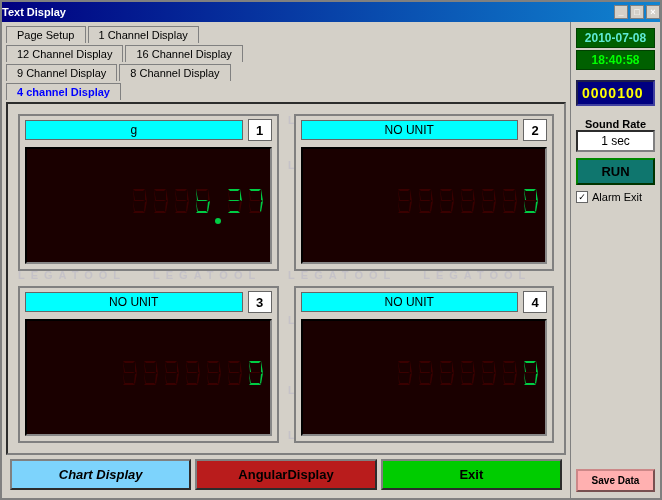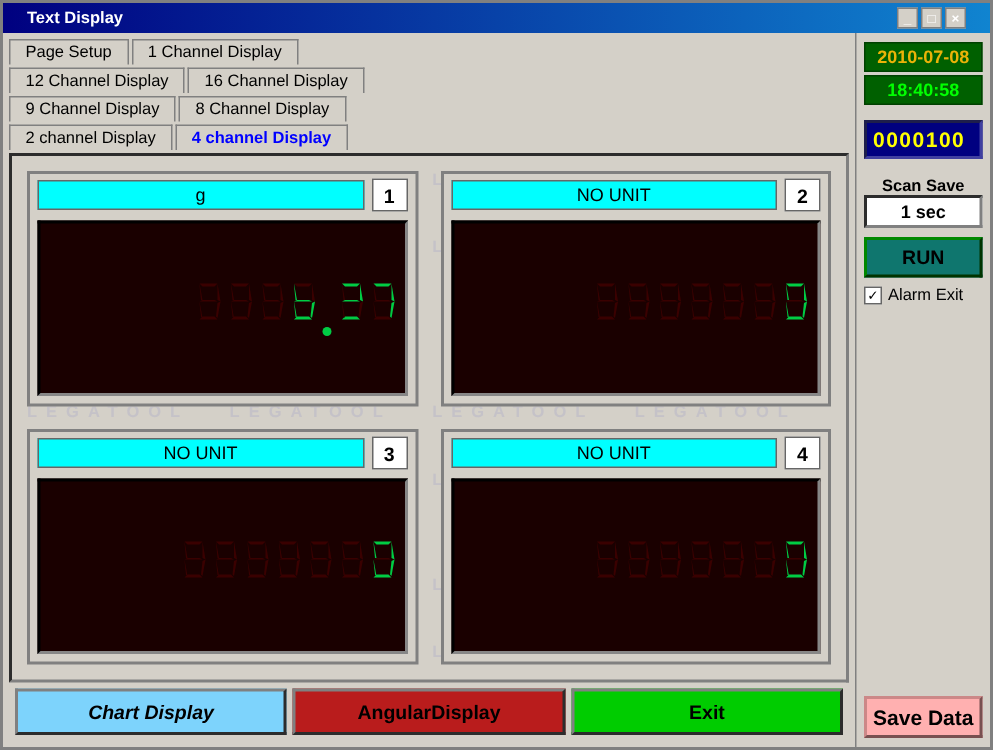--- a/index.html
+++ b/index.html
@@ -17,21 +17,21 @@
       height: 500px;
       background: #d4d0c8;
       border: 2px solid #808080;
       display: flex;
       flex-direction: column;
     }
 
     .title-bar {
       background: linear-gradient(to right, #000080, #1084d0);
       color: white;
-      padding: 3px 16px;
+      padding: 3px 0;
       font-size: 11px;
       font-weight: bold;
       display: flex;
       align-items: center;
       justify-content: space-between;
       height: 20px;
       flex-shrink: 0;
     }
 
     .title-bar-controls {
@@ -191,21 +191,21 @@
       border-left: 1px solid #808080;
       padding: 6px 5px;
       display: flex;
       flex-direction: column;
       gap: 6px;
       flex-shrink: 0;
     }
 
     .date-box {
       background: #006000;
-      color: #eab308;
+      color: #5eead4;
       text-align: center;
       font-size: 12px;
       font-weight: bold;
       padding: 2px 4px;
       border: 1px solid #004000;
     }
 
     .time-box {
       background: #006000;
       color: #00ff00;
@@ -234,21 +234,21 @@
       font-size: 11px;
       font-weight: bold;
       color: #000;
     }
 
     .scan-rate-value {
       background: white;
       border: 2px inset #808080;
       text-align: center;
       font-size: 12px;
-      font-weight: bold;
+      font-weight: normal;
       padding: 2px;
     }
 
     .run-btn {
       background: #0f766e;
       border: 2px outset #008800;
       text-align: center;
       font-size: 13px;
       font-weight: bold;
       padding: 4px;
@@ -271,21 +271,21 @@
       display: flex;
       align-items: center;
       justify-content: center;
       font-size: 9px;
     }
 
     .save-btn {
       background: #ffb0b0;
       border: 2px outset #cc8888;
       text-align: center;
-      font-size: 14px;
+      font-size: 10px;
       font-weight: bold;
       padding: 4px;
       cursor: pointer;
       margin-top: auto;
     }
 
     
     .wm-row {
       position: absolute;
       width: 100%;
@@ -321,21 +321,20 @@
       </div>
       <div class="tabs-row">
         <div class="tab">12 Channel Display</div>
         <div class="tab">16 Channel Display</div>
       </div>
       <div class="tabs-row">
         <div class="tab">9 Channel Display</div>
         <div class="tab">8 Channel Display</div>
       </div>
       <div class="tabs-row">
-        <div class="tab">2 channel Display</div>
         <div class="tab active">4 channel Display</div>
       </div>
 
       <div class="panel-area">
 
         <div class="wm-row" style="top:10px;">LEGATOOL &nbsp; LEGATOOL &nbsp; LEGATOOL &nbsp; LEGATOOL</div>
         <div class="wm-row" style="top:55px;">LEGATOOL &nbsp; LEGATOOL &nbsp; LEGATOOL &nbsp; LEGATOOL</div>
         <div class="wm-row" style="top:165px;">LEGATOOL &nbsp; LEGATOOL &nbsp; LEGATOOL &nbsp; LEGATOOL</div>
         <div class="wm-row" style="top:210px;">LEGATOOL &nbsp; LEGATOOL &nbsp; LEGATOOL &nbsp; LEGATOOL</div>
         <div class="wm-row" style="top:280px;">LEGATOOL &nbsp; LEGATOOL &nbsp; LEGATOOL &nbsp; LEGATOOL</div>
@@ -703,21 +702,21 @@
 
     </div>
 
     <div class="sidebar">
       <div>
         <div class="date-box">2010-07-08</div>
         <div class="time-box">18:40:58</div>
       </div>
       <div class="counter-display">0000100</div>
       <div style="margin-top:6px;">
-        <div class="scan-rate-label">Scan Save</div>
+        <div class="scan-rate-label">Sound Rate</div>
         <div class="scan-rate-value">1 sec</div>
       </div>
       <div class="run-btn">RUN</div>
       <div class="alarm-row">
         <div class="checkbox">✓</div>
         <span>Alarm Exit</span>
       </div>
       <div class="save-btn">Save Data</div>
     </div>
 

